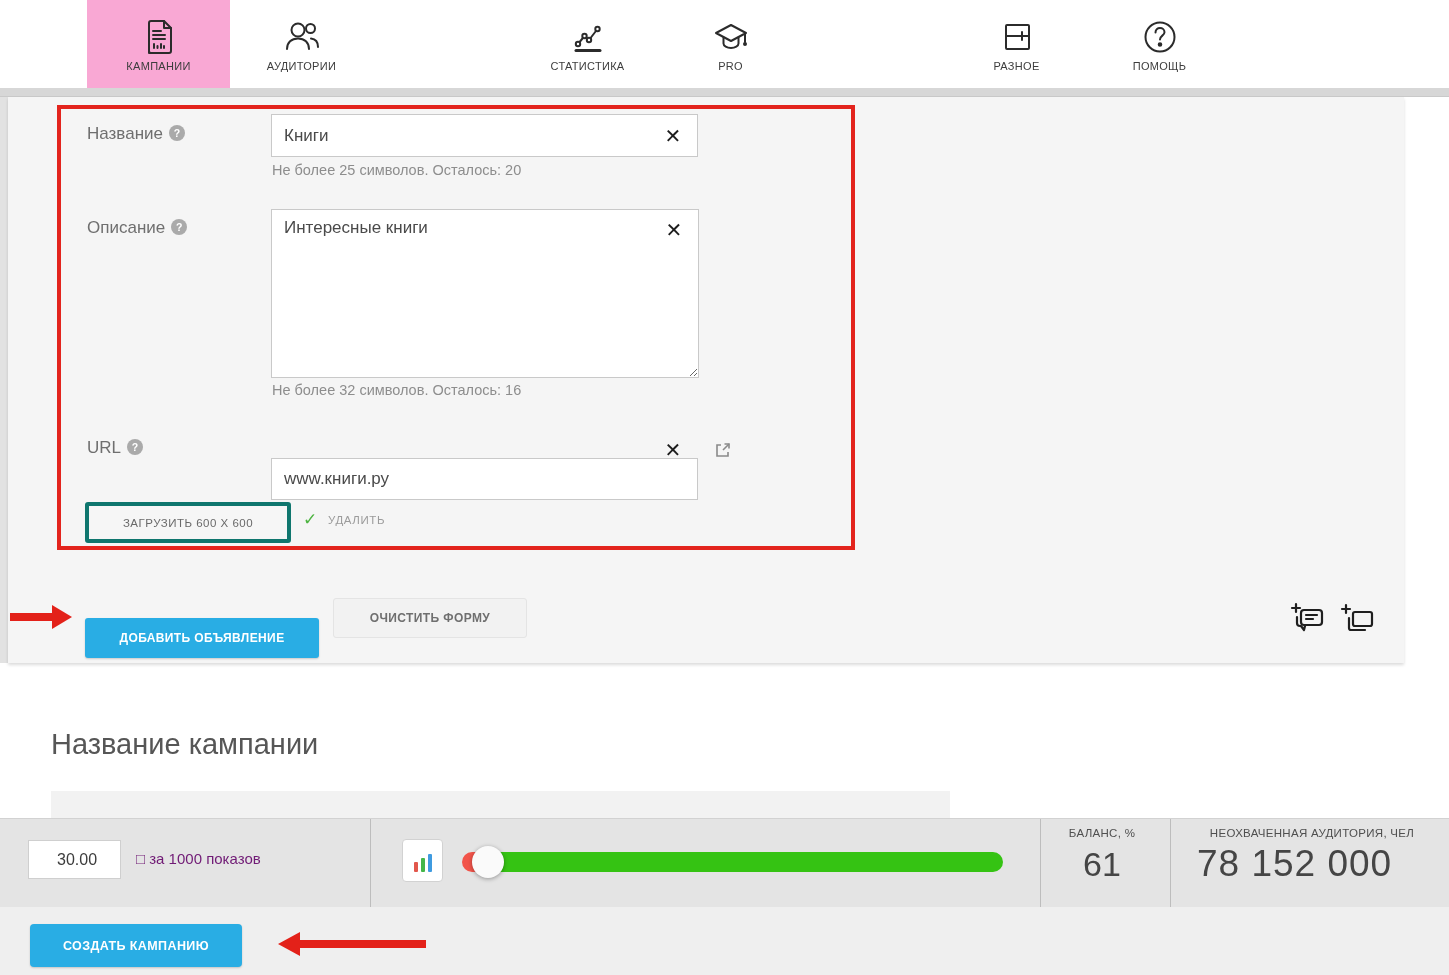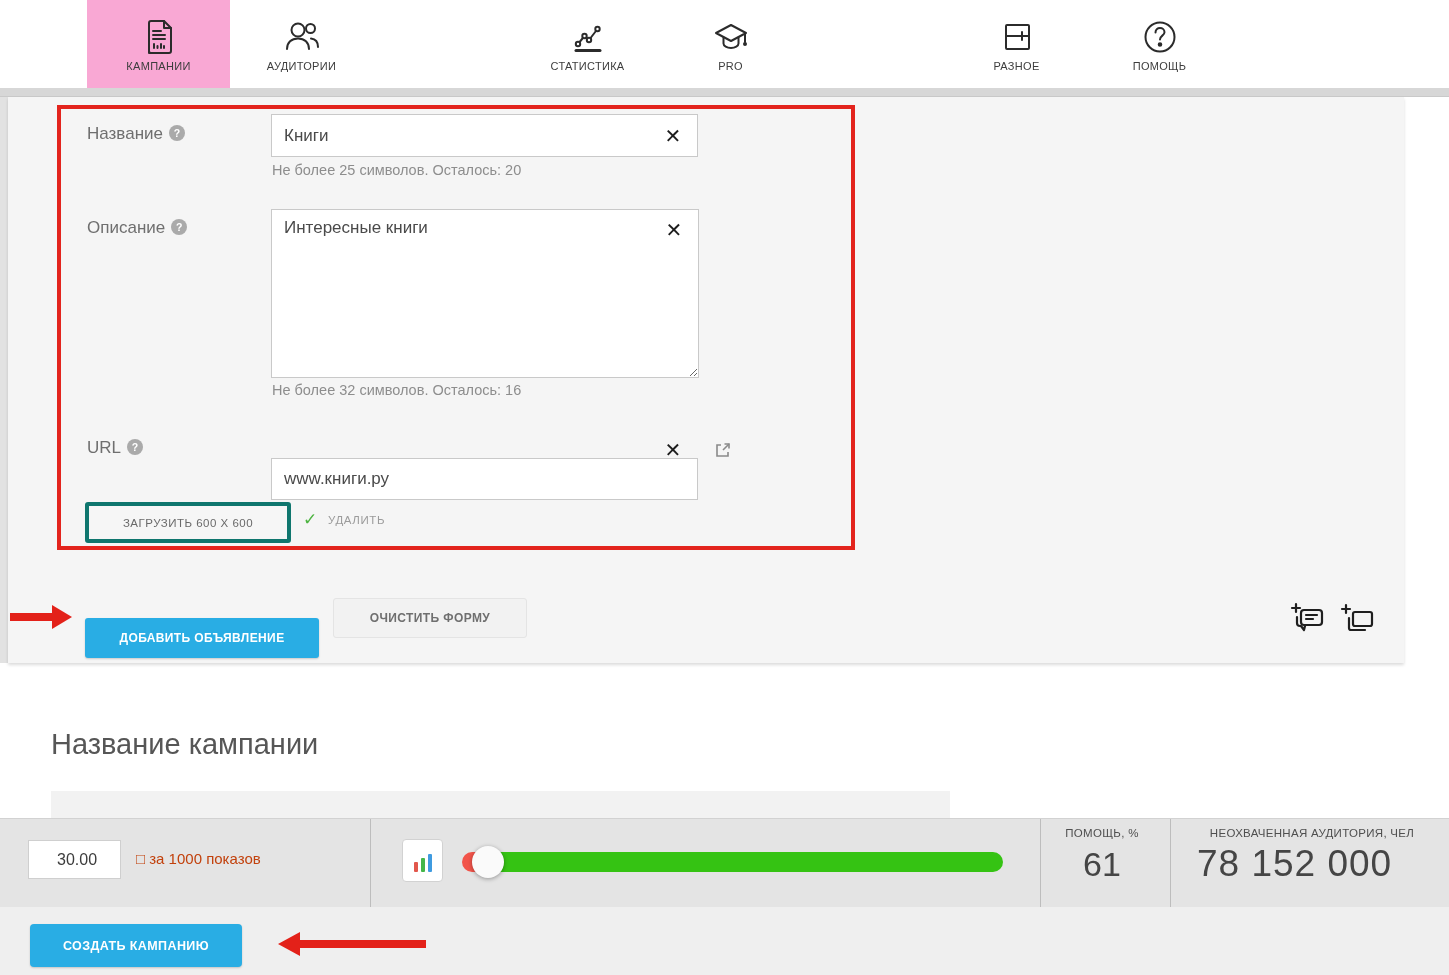--- a/index.html
+++ b/index.html
@@ -60,21 +60,21 @@
   .arr-head-left { position:absolute; width:0; height:0; border-top:12px solid transparent;
                    border-bottom:12px solid transparent; border-right:22px solid #e32119; }
 
   
   .camp-heading { position:absolute; left:51px; top:728px; font-size:29px; font-weight:400; color:#565656; }
   .camp-subbar { position:absolute; left:51px; top:791px; width:899px; height:27px; background:#f2f2f2; }
 
   .ctrl-bar { position:absolute; left:0; top:818px; width:1449px; height:89px; background:#e4e4e4; border-top:1px solid #d2d2d2; }
   .bid-input { position:absolute; left:28px; top:21px; width:93px; height:39px; background:#fff;
                border:1px solid #cfcfcf; font-family:inherit; font-size:16px; color:#3c3c3c; padding-left:28px; }
-  .bid-unit { position:absolute; left:136px; top:31px; font-size:15px; color:#c2410c; }
+  .bid-unit { position:absolute; left:136px; top:31px; font-size:15px; color:#701a75; }
   .v-div { position:absolute; top:0; width:1px; height:89px; background:#bdbdbd; }
 
   .chart-btn { position:absolute; left:402px; top:20px; width:41px; height:43px; background:#fff;
                border:1px solid #d2d2d2; border-radius:4px; cursor:pointer;
                display:flex; align-items:flex-end; justify-content:center; gap:3px; padding-bottom:9px; }
   .bar { width:4px; border-radius:1px; }
   .bar.r { height:10px; background:#e2574c; }
   .bar.g { height:14px; background:#43b649; }
   .bar.b { height:18px; background:#3f9be0; }
 
@@ -234,21 +234,21 @@
       <span class="bar g"></span>
       <span class="bar b"></span>
     </button>
 
     <div class="slider-red"></div>
     <div class="slider-green"></div>
     <div class="slider-handle"></div>
 
     <div class="v-div" style="left:1040px"></div>
 
-    <div class="stat-label" style="left:1052px;width:100px">ПОМОЩЬ, %</div>
+    <div class="stat-label" style="left:1052px;width:100px">БАЛАНС, %</div>
     <div class="stat-value" style="left:1052px;top:26px;width:100px;text-align:center">61</div>
 
     <div class="v-div" style="left:1170px"></div>
 
     <div class="stat-label" style="left:1180px;width:264px">НЕОХВАЧЕННАЯ АУДИТОРИЯ, ЧЕЛ</div>
     <div class="stat-value" style="left:1197px;top:24px;font-size:37px;letter-spacing:1px">78 152 000</div>
   </div>
 
   <div class="bottom-bar"></div>
   <button class="btn-blue create-btn">СОЗДАТЬ КАМПАНИЮ</button>

